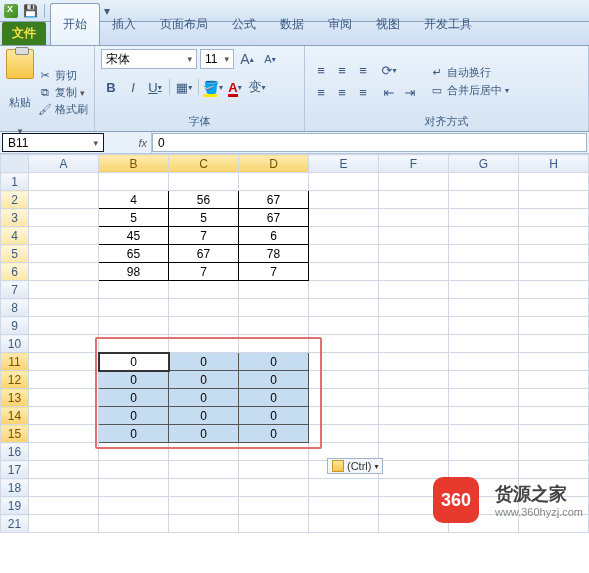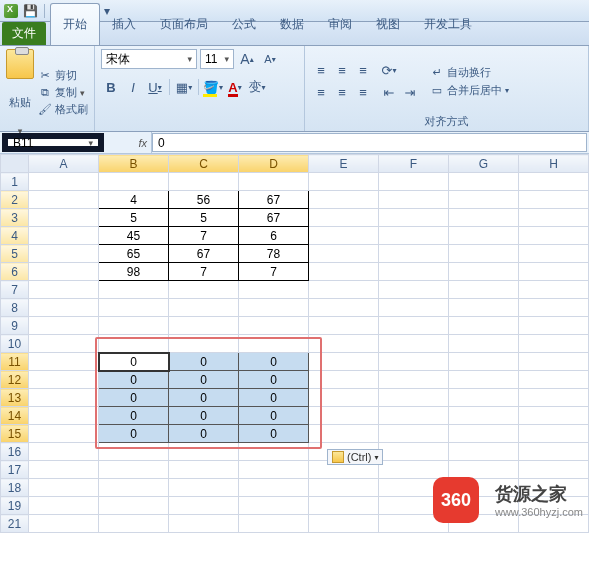--- a/index.html
+++ b/index.html
@@ -8,21 +8,21 @@
 
 .qat { height: 22px; background: linear-gradient(#e8f1fa, #d3e3f4); display: flex; align-items: center; padding: 0 4px; gap: 4px; border-bottom: 1px solid #8ba0bc; }
 .qat .app-icon { width: 14px; height: 14px; background: linear-gradient(135deg,#77b254,#3a8a1a); border-radius: 2px; position: relative; }
 .qat .app-icon::after { content:"X"; color:#fff; font-size:9px; font-weight:bold; position:absolute; left:3px; top:0; }
 .qat .qbtn { width: 18px; height: 18px; display:flex; align-items:center; justify-content:center; color:#3b5a82; font-size:12px; }
 .qat .sep { width:1px; height:14px; background:#a0b4cc; }
 
 
 .tabs { height: 24px; background: linear-gradient(#dbe8f7, #cdddf0); display:flex; align-items:flex-end; padding-left:2px; border-bottom:1px solid #8ba0bc; }
 .tab { padding: 12px 12px; color:#3b5a82; font-size:12px; cursor:default; }
-.tab.file { background:#3a7d1f; color:#ffffff; border-radius:2px 2px 0 0; margin-right:4px; padding: 3px 10px; }
+.tab.file { background:#3a7d1f; color:#fde047; border-radius:2px 2px 0 0; margin-right:4px; padding: 3px 10px; font-weight: bold; }
 .tab.active { background: linear-gradient(#f7fbff,#e8f1fa); border:1px solid #8ba0bc; border-bottom:none; border-radius:3px 3px 0 0; }
 
 
 .ribbon { height: 86px; background: linear-gradient(#ebf3fb,#d5e4f3); border-bottom:1px solid #8ba0bc; display:flex; }
 .group { border-right:1px solid #b4c7dd; padding:3px 6px 1px 6px; display:flex; flex-direction:column; }
 .group-body { flex:1; display:flex; align-items:center; gap:4px; }
 .group-title { text-align:center; font-size:11px; color:#3b5a82; padding:1px 0; }
 
 .clip-main { display:flex; flex-direction:column; align-items:center; gap:16px; }
 .clip-icon { width:28px; height:30px; background:linear-gradient(#fce79a,#f7c64a); border:1px solid #c79a2e; border-radius:2px; position:relative; }
@@ -40,21 +40,21 @@
 .combo .dd { margin-left:auto; color:#555; font-size:9px; }
 .rb { width:20px; height:20px; border:1px solid transparent; display:flex; align-items:center; justify-content:center; color:#3b5a82; font-size:13px; }
 
 .align-col { display:flex; flex-direction:column; gap:2px; }
 .align-row { display:flex; gap:1px; }
 .align-side { display:flex; flex-direction:column; gap:3px; font-size:11px; color:#3b5a82; margin-left:6px; }
 .align-side div { display:flex; align-items:center; gap:3px; white-space:nowrap; }
 
 
 .fbar { height:22px; display:flex; align-items:stretch; border-bottom:1px solid #b4c7dd; background:#e8f1fa; }
-.namebox { width:102px; background:#fff; border:6px solid #0f172a; margin:1px 2px; display:flex; align-items:center; padding:0 5px; font-size:12px; }
+.namebox { width:102px; background:#fff; border:1px solid #0f172a; margin:1px 2px; display:flex; align-items:center; padding:0 5px; font-size:12px; }
 .namebox .dd { margin-left:auto; color:#555; font-size:9px; }
 .fx { width:46px; border-right:1px solid #b4c7dd; display:flex; align-items:center; justify-content:flex-end; padding-right:4px; font-style:italic; color:#555; }
 .formula { flex:1; background:#fff; border:1px solid #9fb4cd; margin:1px 2px 1px 0; padding:0 5px; display:flex; align-items:center; font-size:12px; }
 
 
 .grid-wrap { position:relative; }
 .grid { border-collapse:collapse; table-layout:fixed; }
 .grid th, .grid td { border:1px solid #d0d7e5; font-size:12px; text-align:center; font-weight:normal; }
 .grid th { background:linear-gradient(#f5f8fc,#e1e9f4); color:#3b5a82; }
 .grid th.corner { width:28px; height:18px; background:#e1e9f4; }
@@ -170,20 +170,21 @@
         <div class="rb">
             <span style="position:relative;font-weight:bold;color:#c00">A<span style="position:absolute;left:0;bottom:-2px;width:10px;height:3px;background:#c00"></span></span>
             <span style="font-size:8px">▾</span>
           </div>
         <div class="rb">
             <span>变</span>
             <span style="font-size:8px">▾</span>
           </div>
       </div>
     </div>
+    <div class="group-title">字体</div>
   </div>
 
   <div class="group" style="flex:1">
     <div class="group-body">
       <div class="align-col">
         <div class="align-row">
           <div class="rb">≡</div>
           <div class="rb">≡</div>
           <div class="rb">≡</div>
           <span style="width:4px"></span>
@@ -453,21 +454,21 @@
           <td class=""></td>
           <td class=""></td>
           <td class=""></td>
           <td class=""></td>
           <td class=""></td>
           <td class=""></td>
         </tr>
       </tbody>
     </table>
 <div class="redframe" style="left:95px; top:183px; width:227px; height:112px;"></div>
-<div class="paste-tag" style="left:327px; top:295px;text-align:center;">
+<div class="paste-tag" style="left:327px; top:304px;text-align:center;">
   <span class="pi"></span>
   <span>(Ctrl)</span>
   <span style="font-size:8px">▾</span>
 </div>
 </div>
 
 <div class="watermark">
   <div class="wm-badge">360</div>
   <div class="wm-text">
     <span class="t1">货源之家</span>

